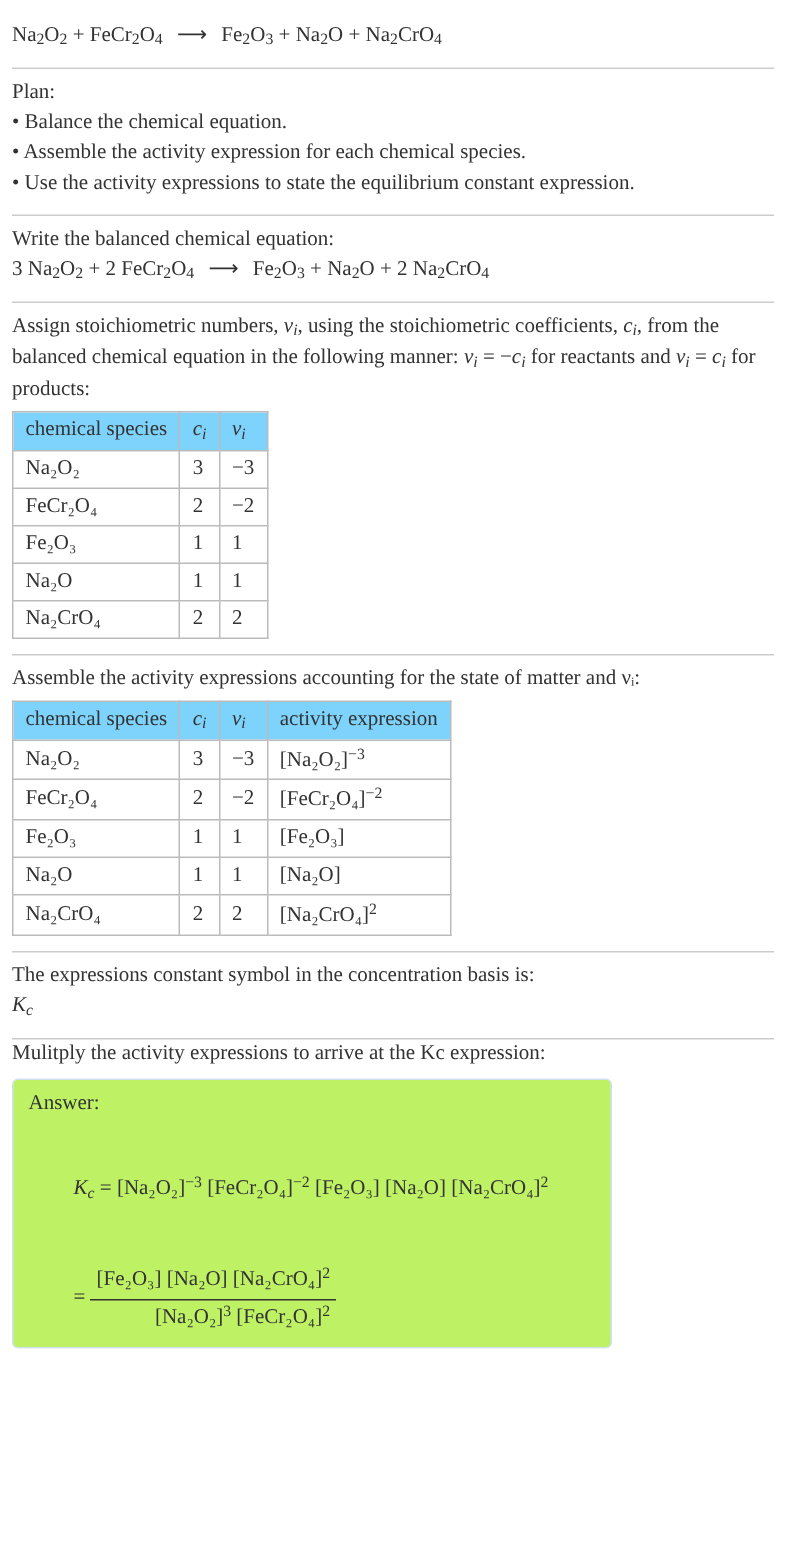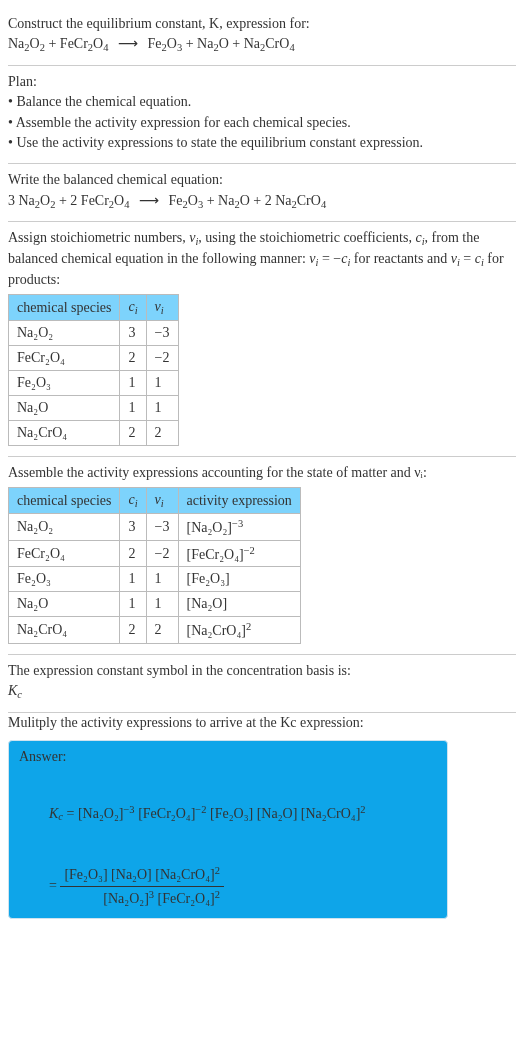--- a/index.html
+++ b/index.html
@@ -27,26 +27,26 @@
   }
   table.grid th, table.grid td {
     border: 1px solid #bbb;
     padding: 4px 8px;
     text-align: left;
     font-weight: normal;
   }
   table.grid th { background: #7dd3fc; }
   .num { text-align: right; }
   .answer {
-    background: #0ea5e9;
+    background: #bef264;
     border: 1px solid #cfe3ef;
     border-radius: 4px;
     padding: 8px 10px;
     margin-top: 6px;
-    width: 440px;
+    width: 400px;
     box-sizing: border-box;
   }
   .answer-label { margin-bottom: 4px; }
   .kc-line { margin-left: 30px; line-height: 1.6; margin-top: 37px; }
   .frac {
     display: inline-block;
     vertical-align: middle;
     text-align: right;
   }
   .frac .num-top {
@@ -57,23 +57,20 @@
   .frac .den {
     display: block;
     padding: 0 4px;
   }
   .italic { font-style: italic; }
 </style>
 </head>
 <body>
 
 <div class="section">
-  <div class="line">
-    <span>Construct the equilibrium constant, K, expression for:</span>
-  </div>
   <div class="line">
     <span>Na</span><sub>2</sub><span>O</span><sub>2</sub>
     <span> + </span>
     <span>FeCr</span><sub>2</sub><span>O</span><sub>4</sub>
     <span class="arrow">⟶</span>
     <span>Fe</span><sub>2</sub><span>O</span><sub>3</sub>
     <span> + </span>
     <span>Na</span><sub>2</sub><span>O</span>
     <span> + </span>
     <span>Na</span><sub>2</sub><span>CrO</span><sub>4</sub>
@@ -186,21 +183,21 @@
           <td>Na₂CrO₄</td>
           <td class="num">2</td>
           <td class="num">2</td>
           <td>[Na₂CrO₄]<sup>2</sup></td>
         </tr>
       </tbody>
   </table>
 </div>
 
 <div class="section">
-  <div class="line">The expression constant symbol in the concentration basis is:</div>
+  <div class="line">The expressions constant symbol in the concentration basis is:</div>
   <div class="line">
     <span class="italic">K</span><sub class="italic">c</sub>
   </div>
 </div>
 
 <div>
   <div class="line">
     <span>Mulitply the activity expressions to arrive at the Kc expression:</span>
   </div>
   <div class="answer">

